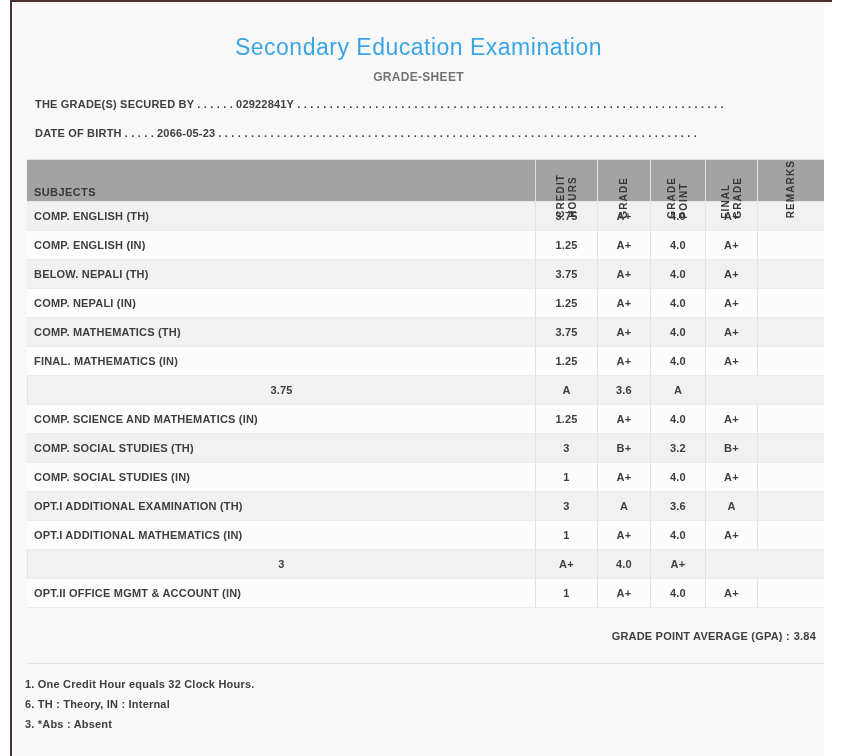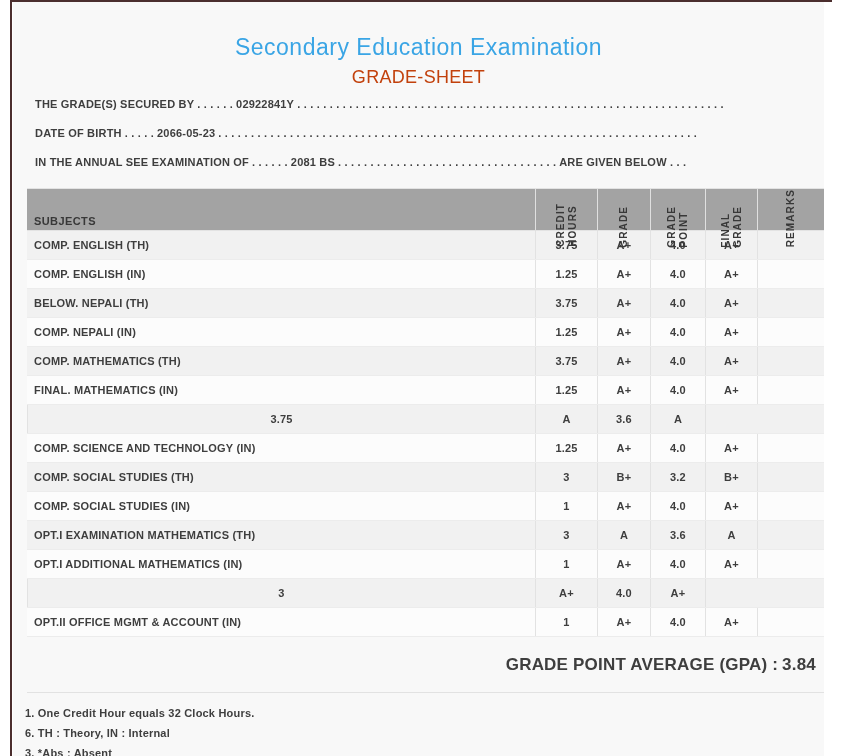--- a/index.html
+++ b/index.html
@@ -25,22 +25,22 @@
   .title {
     margin-top:32px;
     text-align:center;
     color:#3aa5e5;
     font-size:23px; line-height:27px; font-weight:400;
     letter-spacing:0.5px;
   }
   .subtitle {
     margin-top:9px;
     text-align:center;
-    font-size:18px; line-height:15px; font-weight:400;
-    letter-spacing:0.3px; color:#c2410c;
+    font-size:12px; line-height:15px; font-weight:700;
+    letter-spacing:0.3px; color:#737373;
   }
   .info { margin:5px 0 0 22px; }
   .info-line {
     height:29px; line-height:29px;
     font-size:11px; font-weight:700;
     white-space:nowrap; overflow:hidden;
     letter-spacing:0.2px;
   }
   .info-line .seg { margin-right:3px;margin-top:41px; }
 
@@ -82,21 +82,21 @@
     font-size:11px; font-weight:700; letter-spacing:0.2px;
   }
   .cell.subject { padding-left:7px; }
   .cell.val { justify-content:center; border-left:1px solid #e2e2e2; }
 
   .gpa-row {
     height:56px;
     display:flex; align-items:center; justify-content:flex-end;
     padding-right:8px;
     border-bottom:1px solid #e2e2e2;
-    font-size:17px; font-weight:700; letter-spacing:0.2px;
+    font-size:11px; font-weight:700; letter-spacing:0.2px;
   }
   .gpa-row .gpa-value { margin-left:4px; }
 
   .notes { margin:10px 0 0 12px; }
   .note {
     height:20px; line-height:20px;
     font-size:11px; font-weight:700; letter-spacing:0.2px;
     white-space:nowrap;
   }
 </style>
@@ -105,21 +105,20 @@
 
 <div class="frame">
   <div class="panel">
 
     <div class="title">Secondary Education Examination</div>
     <div class="subtitle">GRADE-SHEET</div>
 
     <div class="info">
       <div class="info-line"><span class="seg">THE GRADE(S) SECURED BY</span><span class="seg">. . . . . .</span><span class="seg">02922841Y</span><span class="seg">. . . . . . . . . . . . . . . . . . . . . . . . . . . . . . . . . . . . . . . . . . . . . . . . . . . . . . . . . . . . . . . . . .</span></div>
       <div class="info-line"><span class="seg">DATE OF BIRTH</span><span class="seg">. . . . .</span><span class="seg">2066-05-23</span><span class="seg">. . . . . . . . . . . . . . . . . . . . . . . . . . . . . . . . . . . . . . . . . . . . . . . . . . . . . . . . . . . . . . . . . . . . . . . . . .</span></div>
-      <div class="info-line"><span class="seg">IN THE ANNUAL SEE EXAMINATION OF</span><span class="seg">. . . . . .</span><span class="seg">2081 BS</span><span class="seg">. . . . . . . . . . . . . . . . . . . . . . . . . . . . . . . . . .</span><span class="seg">ARE GIVEN BELOW . . .</span></div>
     </div>
 
     <div class="grades-table">
 
       <div class="thead">
         <div class="hcell-subjects">SUBJECTS</div>
         <div class="vh">
           <div class="vtext">
               <span class="vline">CREDIT</span>
               <span class="vline">HOURS</span>
@@ -200,21 +199,21 @@
           <div class="cell val"></div>
         </div>
           <div class="trow">
           <div class="cell val">3.75</div>
           <div class="cell val">A</div>
           <div class="cell val">3.6</div>
           <div class="cell val">A</div>
           <div class="cell val"></div>
         </div>
           <div class="trow">
-          <div class="cell subject">COMP. SCIENCE AND TECHNOLOGY (IN)</div>
+          <div class="cell subject">COMP. SCIENCE AND MATHEMATICS (IN)</div>
           <div class="cell val">1.25</div>
           <div class="cell val">A+</div>
           <div class="cell val">4.0</div>
           <div class="cell val">A+</div>
           <div class="cell val"></div>
         </div>
           <div class="trow">
           <div class="cell subject">COMP. SOCIAL STUDIES (TH)</div>
           <div class="cell val">3</div>
           <div class="cell val">B+</div>
@@ -224,21 +223,21 @@
         </div>
           <div class="trow">
           <div class="cell subject">COMP. SOCIAL STUDIES (IN)</div>
           <div class="cell val">1</div>
           <div class="cell val">A+</div>
           <div class="cell val">4.0</div>
           <div class="cell val">A+</div>
           <div class="cell val"></div>
         </div>
           <div class="trow">
-          <div class="cell subject">OPT.I EXAMINATION MATHEMATICS (TH)</div>
+          <div class="cell subject">OPT.I ADDITIONAL EXAMINATION (TH)</div>
           <div class="cell val">3</div>
           <div class="cell val">A</div>
           <div class="cell val">3.6</div>
           <div class="cell val">A</div>
           <div class="cell val"></div>
         </div>
           <div class="trow">
           <div class="cell subject">OPT.I ADDITIONAL MATHEMATICS (IN)</div>
           <div class="cell val">1</div>
           <div class="cell val">A+</div>

